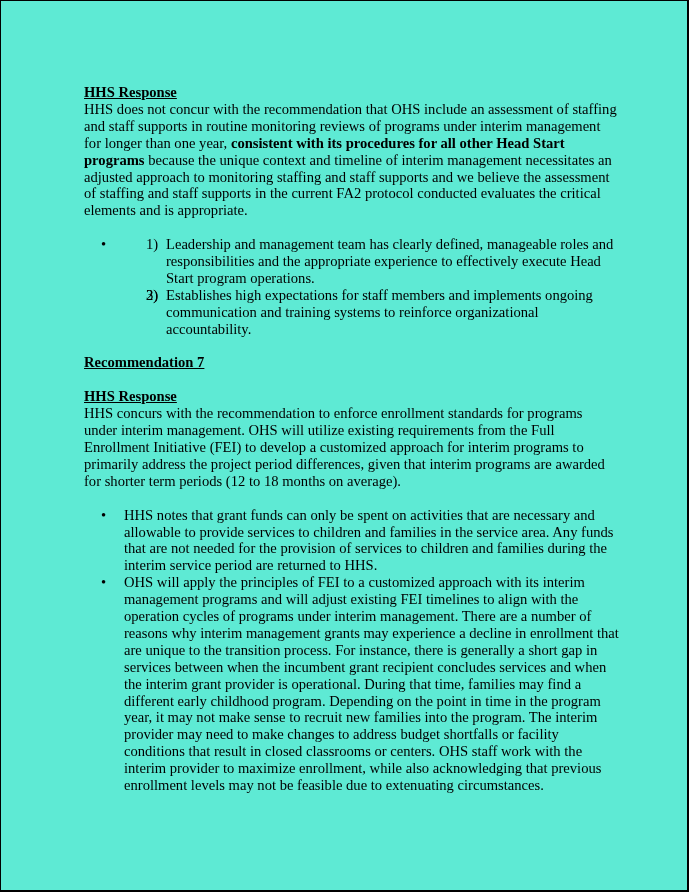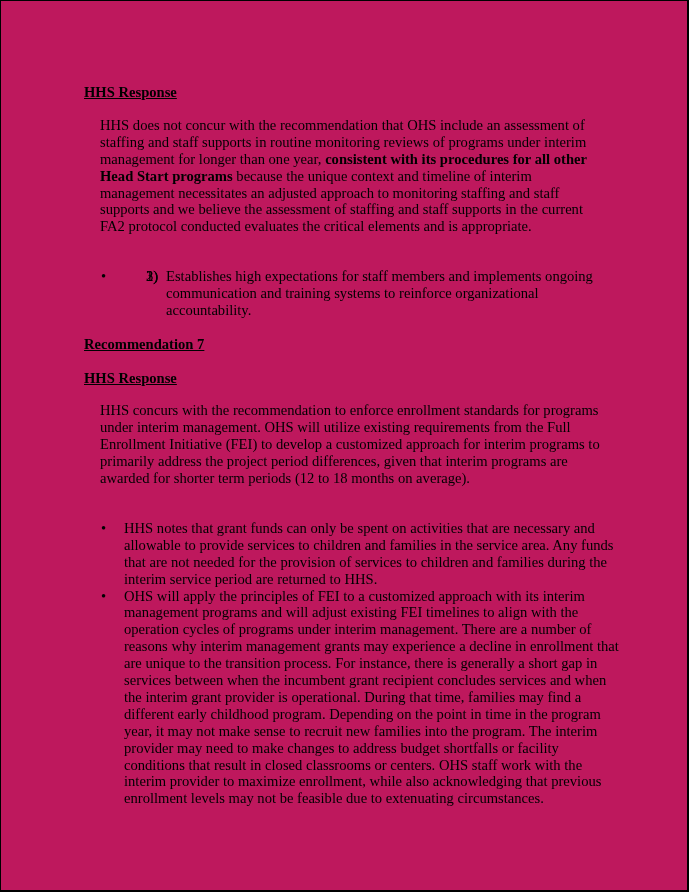--- a/index.html
+++ b/index.html
@@ -3,29 +3,29 @@
   <meta charset="utf-8">
   <style>
     html, body { margin: 0; padding: 0; background: #ffffff; }
     body { width: 692px; height: 895px; position: relative; overflow: hidden; }
     .page {
       position: absolute; left: 0; top: 0;
       width: 689px; height: 892px;
       border-top: 1px solid #000; border-left: 1px solid #000;
       border-right: 2px solid #000; border-bottom: 2px solid #000;
       box-sizing: border-box;
-      background: #be185d;
+      background: #5eead4;
     }
     .content {
       position: absolute; left: 83px; top: 83px; width: 535px;
       font-family: "Liberation Serif", serif;
       font-size: 14.6px; line-height: 16.9px; color: #000;
     }
     .heading { font-weight: bold; text-decoration: underline; margin: 0; }
-    p { margin: 16px; }
+    p { margin: 0; }
     .gap { height: 16.9px; }
     ul.bullets { list-style: none; margin: 0; padding: 0; }
     ul.bullets > li { position: relative; padding-left: 40px; }
     ul.bullets > li .bullet { position: absolute; left: 17px; top: 0; }
     ol.numbered { list-style: none; margin: 0; padding: 0; }
     ol.numbered > li { position: relative; padding-left: 42px; }
     ol.numbered > li .num { position: absolute; left: 22px; top: 0; }
     b { font-weight: bold; }
   </style>
 </head>
@@ -35,21 +35,21 @@
   <div class="content">
 
     <p class="heading">HHS Response</p>
     <p><span>HHS does not concur with the recommendation that OHS include an assessment of staffing and staff supports in routine monitoring reviews of programs under interim management for longer than one year, </span><b>consistent with its procedures for all other Head Start programs</b><span> because the unique context and timeline of interim management necessitates an adjusted approach to monitoring staffing and staff supports and we believe the assessment of staffing and staff supports in the current FA2 protocol conducted evaluates the critical elements and is appropriate.</span></p>
     <div class="gap"></div>
 
     <ul class="bullets">
       <li>
         <span class="bullet">•</span>
         <ol class="numbered">
-          <li><span class="num">1)</span></li>
+          <li><span class="num">1)</span><span>Leadership and management team has clearly defined, manageable roles and responsibilities and the appropriate experience to effectively execute Head Start program operations.</span></li>
           <li><span class="num">2)</span></li>
           <li><span class="num">3)</span><span>Establishes high expectations for staff members and implements ongoing communication and training systems to reinforce organizational accountability.</span></li>
         </ol>
       </li>
     </ul>
     <div class="gap"></div>
 
     <p class="heading">Recommendation 7</p>
     <div class="gap"></div>
 

